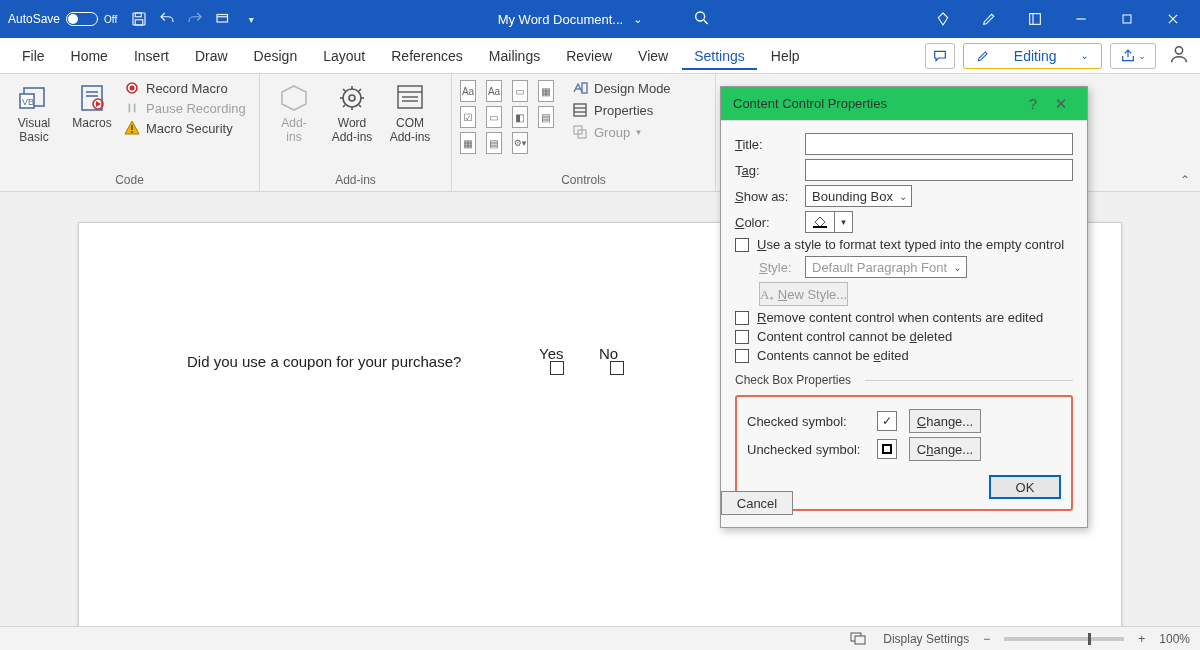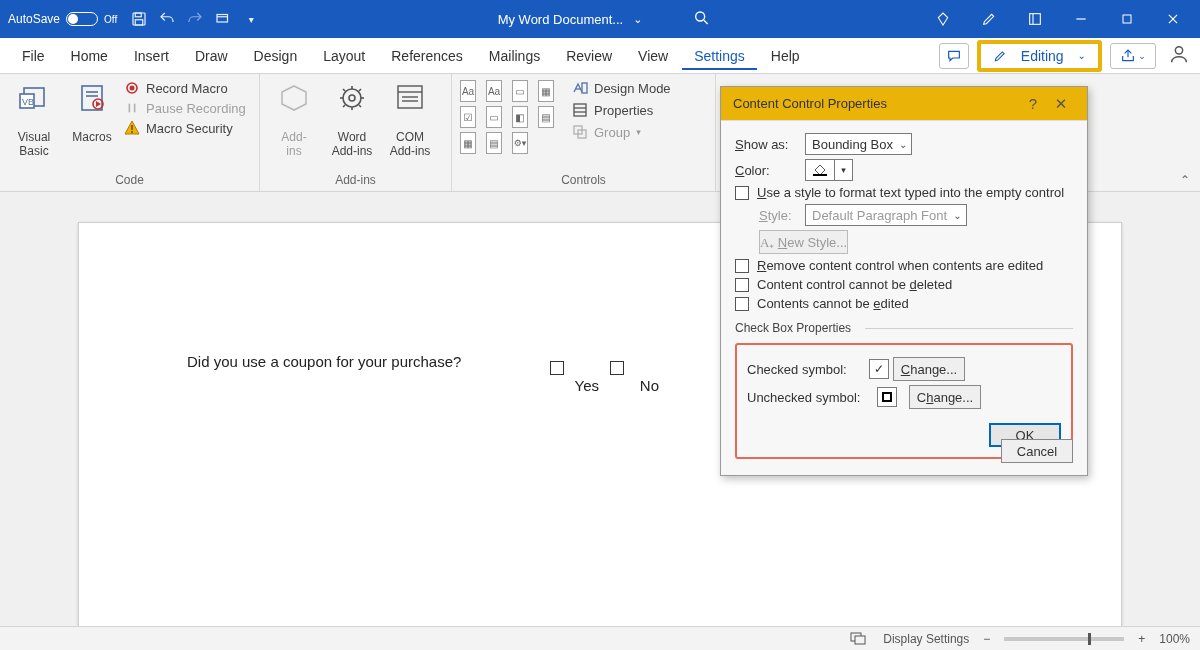--- a/index.html
+++ b/index.html
@@ -14,75 +14,75 @@
   .titlebar-center { position: absolute; left: 50%; transform: translateX(-50%); display: flex; align-items: center; gap: 10px; }
   .doc-title { font-size: 13px; margin-left: 8px; }
   .titlebar-right { margin-left: auto; display: flex; gap: 8px; }
   .winbtn { width: 38px; height: 24px; display: flex; align-items: center; justify-content: center; }
 
   
   .menubar { height: 36px; background: #fff; border-bottom: 1px solid #d4d4d4; display: flex; align-items: center; padding: 0 10px; gap: 2px; }
   .menu-tab { padding: 6px 12px; font-size: 14px; color: #333; cursor: default; }
   .menu-tab.active { color: #185abd; border-bottom: 2px solid #185abd; padding-bottom: 4px; }
   .menu-right { margin-left: auto; display: flex; align-items: center; gap: 8px; }
-  .edit-btn { border: 4px solid #eab308; color: #185abd; padding: 4px 12px; border-radius: 3px; display: flex; align-items: center; gap: 14px; font-size: 14px; }
+  .edit-btn { border: 1px solid #eab308; color: #185abd; padding: 4px 12px; border-radius: 3px; display: flex; align-items: center; gap: 24px; font-size: 14px; }
   .small-box { border: 1px solid #bfbfbf; border-radius: 3px; width: 30px; height: 26px; display: flex; align-items: center; justify-content: center; color: #185abd; }
   .share-box { border: 1px solid #bfbfbf; border-radius: 3px; width: 46px; height: 26px; display: flex; align-items: center; justify-content: center; color: #185abd; gap: 2px; }
 
   
   .ribbon { height: 118px; background: #f3f3f3; border-bottom: 1px solid #d4d4d4; display: flex; position: relative; }
   .ribbon-group { border-right: 1px solid #d9d9d9; padding: 6px 8px 2px 8px; display: flex; flex-direction: column; }
   .ribbon-group-body { flex: 1; display: flex; gap: 6px; align-items: flex-start; }
   .ribbon-group-label { text-align: center; font-size: 12px; color: #666; padding: 2px 0; }
-  .big-btn { display: flex; flex-direction: column; align-items: center; gap: 16px; font-size: 12px; color: #444; width: 52px; text-align: center; padding-top: 2px; }
+  .big-btn { display: flex; flex-direction: column; align-items: center; gap: 2px; font-size: 12px; color: #444; width: 52px; text-align: center; padding-top: 2px; }
   .big-btn svg, .big-btn .ico { width: 32px; height: 32px; }
   .btn-list { display: flex; flex-direction: column; gap: 4px; font-size: 13px; color: #444; }
   .btn-list .row { display: flex; align-items: center; gap: 6px; }
   .btn-list .row.disabled { color: #a0a0a0; }
   .smallicon { width: 16px; height: 16px; display: inline-flex; align-items: center; justify-content: center; }
   .ctrl-grid { display: grid; grid-template-columns: repeat(4, 22px); grid-template-rows: repeat(3, 22px); gap: 4px; }
   .ctrl-grid .cell { border: 1px solid #a0a0a0; background: #fff; width: 16px; height: 22px; display: flex; align-items: center; justify-content: center; font-size: 10px; color: #666; }
   .ctrl-side { display: flex; flex-direction: column; gap: 6px; font-size: 13px; color: #444; margin-left: 6px; }
   .ctrl-side .row { display: flex; align-items: center; gap: 6px; }
   .collapse-caret { position: absolute; right: 10px; bottom: 4px; font-size: 12px; color: #666; }
 
   
   .doc-area { position: absolute; top: 192px; left: 0; right: 0; bottom: 24px; background: #f0f0f0; overflow: hidden; }
   .page { position: absolute; left: 78px; top: 30px; width: 1044px; height: 560px; background: #fff; border: 1px solid #cfcfcf; box-shadow: 0 1px 3px rgba(0,0,0,.15); }
   .doc-row { position: absolute; top: 130px; left: 108px; display: flex; align-items: flex-start; font-size: 15px; color: #222; }
   .q { width: 340px; }
   .col { width: 60px; text-align: center; }
   .cbox { width: 14px; height: 14px; border: 1px solid #333; display: inline-block; margin-top: 8px; }
   .hdrs { position: absolute; top: 122px; left: 460px; display: flex; font-size: 15px; color: #222; }
-  .hdrs .col { width: 60px; text-align: right; margin-top: 32px; }
+  .hdrs .col { width: 60px; text-align: left; }
 
   
   .dialog { position: absolute; top: 86px; left: 720px; width: 368px; background: #f7f7f7; border: 1px solid #9a9a9a; box-shadow: 2px 3px 8px rgba(0,0,0,.25); font-size: 13px; color: #333; }
-  .dlg-title { height: 34px; display: flex; align-items: center; padding: 0 12px; background: #eab308; border-bottom: 1px solid #dcdcdc; }
+  .dlg-title { height: 34px; display: flex; align-items: center; padding: 0 12px; background: #22c55e; border-bottom: 1px solid #dcdcdc; }
   .dlg-title .spacer { flex: 1; }
   .dlg-title .tbtn { width: 28px; text-align: center; color: #555; font-size: 15px; }
   .dlg-body { padding: 8px 14px 12px 14px; }
   .fieldset-label { font-size: 12px; color: #444; padding: 6px 0 4px 0; position: relative; }
   .fieldset-label::after { content:""; position:absolute; left: 48px; right:0; top: 13px; height:1px; background:#cfcfcf; }
   .fieldset-label.lk::after { left: 52px; }
   .fieldset-label.cbp::after { left: 130px; }
   .frow { display: flex; align-items: center; gap: 8px; margin: 4px 0; }
   .frow label.fl { width: 62px; }
   .frow input[type=text] { flex:1; height: 22px; border: 1px solid #7a7a7a; background: #fff; padding: 0 4px; }
   .sel { border: 1px solid #7a7a7a; background: #fff; height: 22px; display: inline-flex; align-items: center; padding: 0 4px 0 6px; gap: 6px; }
   .sel .caret { font-size: 10px; color: #555; }
   .color-swatch { width: 30px; height: 22px; border: 1px solid #7a7a7a; background: #fff; display: inline-flex; align-items: center; justify-content: center; }
   .chk { width: 14px; height: 14px; border: 1px solid #555; background: #fff; display: inline-block; flex-shrink: 0; }
   .indent { margin-left: 24px; }
   .disabled { color: #9a9a9a; }
   .dlg-btn { min-width: 72px; height: 24px; border: 1px solid #888; background: #efefef; display: inline-flex; align-items: center; justify-content: center; font-size: 13px; }
   .dlg-btn.primary { border: 2px solid #0067c0; background: #e6e6e6; }
   .highlight-box { border: 2px solid #e36a54; border-radius: 3px; padding: 8px 10px 10px 10px; margin-top: 4px; }
   .sym-preview { width: 20px; height: 20px; border: 1px solid #7a7a7a; background: #fff; display: inline-flex; align-items: center; justify-content: center; font-size: 12px; }
-  .dlg-footer { display: flex; justify-content: flex-end; gap: 10px; padding: 8px 14px 12px 0; }
+  .dlg-footer { display: flex; justify-content: flex-start; gap: 10px; padding: 8px 14px 12px 0; }
 
   
   .statusbar { position: absolute; bottom: 0; left: 0; right: 0; height: 24px; background: #f3f3f3; border-top: 1px solid #d4d4d4; display: flex; align-items: center; justify-content: flex-end; padding: 0 10px; gap: 14px; font-size: 12px; color: #555; }
   .zoom-slider { width: 120px; height: 4px; background: #c8c8c8; position: relative; }
   .zoom-slider::after { content:""; position:absolute; left: 70%; top: -4px; width: 3px; height: 12px; background: #555; }
 
   u.ak { text-decoration: underline; }
 </style>
 </head>
 <body>
@@ -374,20 +374,28 @@
 <div class="dialog">
   <div class="dlg-title">
     <span>Content Control Properties</span>
     <span class="spacer"></span>
     <span class="tbtn">?</span>
     <span class="tbtn">✕</span>
   </div>
   <div class="dlg-body">
 
     <div class="frow">
+      <label class="fl"><u class="ak">T</u>itle:</label>
+      <input type="text" value="" style="">
+    </div>
+    <div class="frow">
+      <label class="fl">T<u class="ak">a</u>g:</label>
+      <input type="text" value="" style="">
+    </div>
+    <div class="frow">
       <label class="fl"><u class="ak">S</u>how as:</label>
       <div class="sel">
         <span>Bounding Box</span>
           <span class="caret">⌄</span>
       </div>
     </div>
     <div class="frow">
       <label class="fl"><u class="ak">C</u>olor:</label>
       <div style="display:flex">
         <div class="color-swatch">
@@ -428,21 +436,21 @@
       <span class="chk"></span>
       <span>Content control cannot be <u class="ak">d</u>eleted</span>
     </div>
     <div class="frow">
       <span class="chk"></span>
       <span>Contents cannot be <u class="ak">e</u>dited</span>
     </div>
 
     <div class="fieldset-label cbp">Check Box Properties</div>
     <div class="highlight-box">
-      <div class="frow" style="gap:4px">
+      <div class="frow" style="gap:12px">
         <span style="width:118px">Checked symbol:</span>
         <span class="sym-preview">✓</span>
         <div class="dlg-btn"><u class="ak">C</u>hange...</div>
       </div>
       <div class="frow" style="gap:12px;margin-top:3px">
         <span style="width:118px">Unchecked symbol:</span>
         <span class="sym-preview">
             <span style="display:inline-block;width:10px;height:10px;border:2px solid #000"></span>
           </span>
         <div class="dlg-btn">C<u class="ak">h</u>ange...</div>

